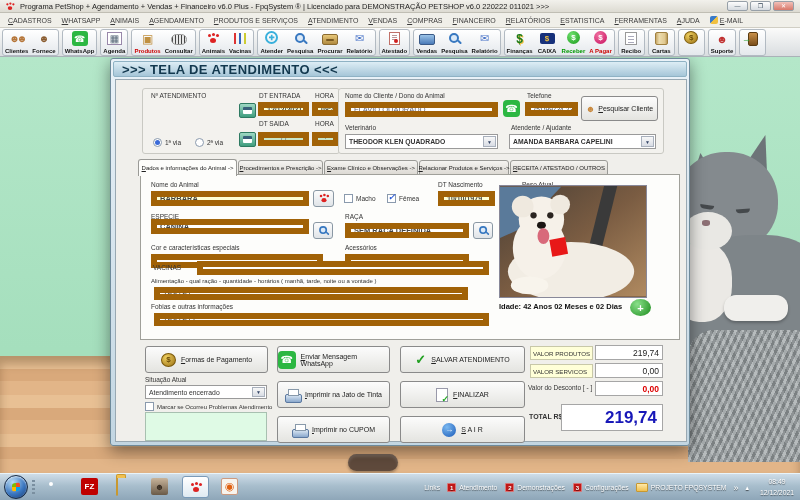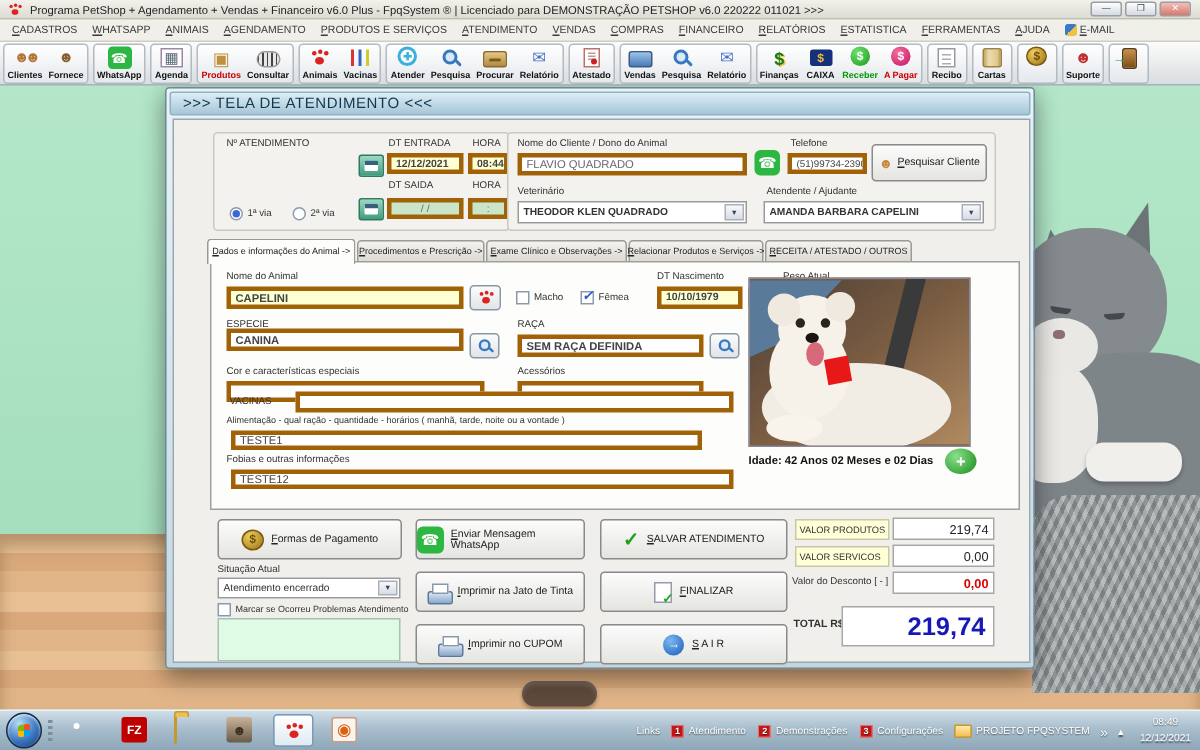--- a/index.html
+++ b/index.html
@@ -98,26 +98,26 @@
   .i-coin::before{content:"$";color:#6a4c08;font-weight:bold;font-size:8px;}
   .i-suporte::before{content:"☻";color:#c03030;font-size:11px;}
   .i-exit{background:linear-gradient(#c8904a,#7a4e1a);border:1px solid #5a3a10;border-radius:2px;width:10px;height:14px;position:relative;}
   .i-exit::before{content:"→";position:absolute;left:-7px;top:1px;color:#2a9a2a;font-weight:bold;font-size:9px;}
 
   
   .dialog{position:absolute;left:110px;top:58px;width:580px;height:388px;z-index:5;
     background:linear-gradient(#eaf2f8,#c2d6e2);border:1px solid #6e8a9a;border-radius:3px;
     box-shadow:0 5px 16px rgba(0,0,0,.45);padding:2px;}
   .dlg-title{height:16px;background:linear-gradient(#ddedf5,#a6c6d8);border:1px solid #8fb2c4;border-radius:2px;
-    display:flex;align-items:center;padding-left:8px;font-size:10px;font-weight:normal;color:#12384e;letter-spacing:.4px;}
+    display:flex;align-items:center;padding-left:8px;font-size:13px;font-weight:bold;color:#12384e;letter-spacing:.4px;}
   .client{position:absolute;left:4px;top:20px;width:572px;height:363px;background:#f0efeb;border:1px solid #98a8b2;}
 
   .grp{position:absolute;border:1px solid #c9c9c3;border-radius:3px;background:#f3f2ee;}
   .lbl{position:absolute;font-size:6.5px;color:#333;white-space:nowrap;}
-  .field{position:absolute;background:#fff;border:3px solid #a16207;font-size:7.5px;color:#444;
+  .field{position:absolute;background:#fff;border:6px solid #a16207;font-size:7.5px;color:#444;
     display:flex;align-items:center;padding:0 3px;white-space:nowrap;overflow:hidden;}
   .yellow{background:#ffffd4;}
   .greenf{background:#c9e6c9;color:#667;justify-content:center;}
   .bold{font-weight:bold;}
   .numbox{position:absolute;background:#fff;border:1px solid #a8bece;font-size:16px;font-weight:bold;color:#4a4a4a;
     display:flex;align-items:center;justify-content:center;letter-spacing:1px;}
   .rb,.cbx{position:absolute;display:flex;align-items:center;gap:3px;font-size:6.5px;color:#333;white-space:nowrap;}
   .rb i{width:9px;height:9px;border-radius:50%;background:#fff;border:1px solid #8a9aad;position:relative;}
   .rb.on i::after{content:"";position:absolute;left:1px;top:1px;width:5px;height:5px;border-radius:50%;background:#3a6ad8;}
   .cbx i{width:9px;height:9px;background:#fff;border:1px solid #8a9aad;position:relative;}
@@ -484,21 +484,21 @@
         </div>
       <div class="tab" style="left:303px;width:90px;">
           <span class="fl">Relacionar Produtos e Serviços  -&gt;</span>
         </div>
       <div class="tab" style="left:394px;width:98px;">
           <span class="fl">RECEITA / ATESTADO / OUTROS</span>
         </div>
 
       <div class="panel">
         <span class="lbl" style="left:10px;top:6px;">Nome do Animal</span>
-        <div class="field yellow bold" style="left:10px;top:16px;width:158px;height:15px;">CAPELINI</div>
+        <div class="field yellow bold" style="left:10px;top:16px;width:158px;height:15px;">BARBARA</div>
         <span class="sbtn" style="left:172px;top:15px;width:21px;height:17px;">
             <span class="pawico" style="transform:scale(.85);"></span>
           </span>
         <span class="cbx" style="left:203px;top:19px;">
             <i></i>
             <span>Macho</span>
           </span>
         <span class="cbx on" style="left:246px;top:19px;">
             <i></i>
             <span>Fêmea</span>

